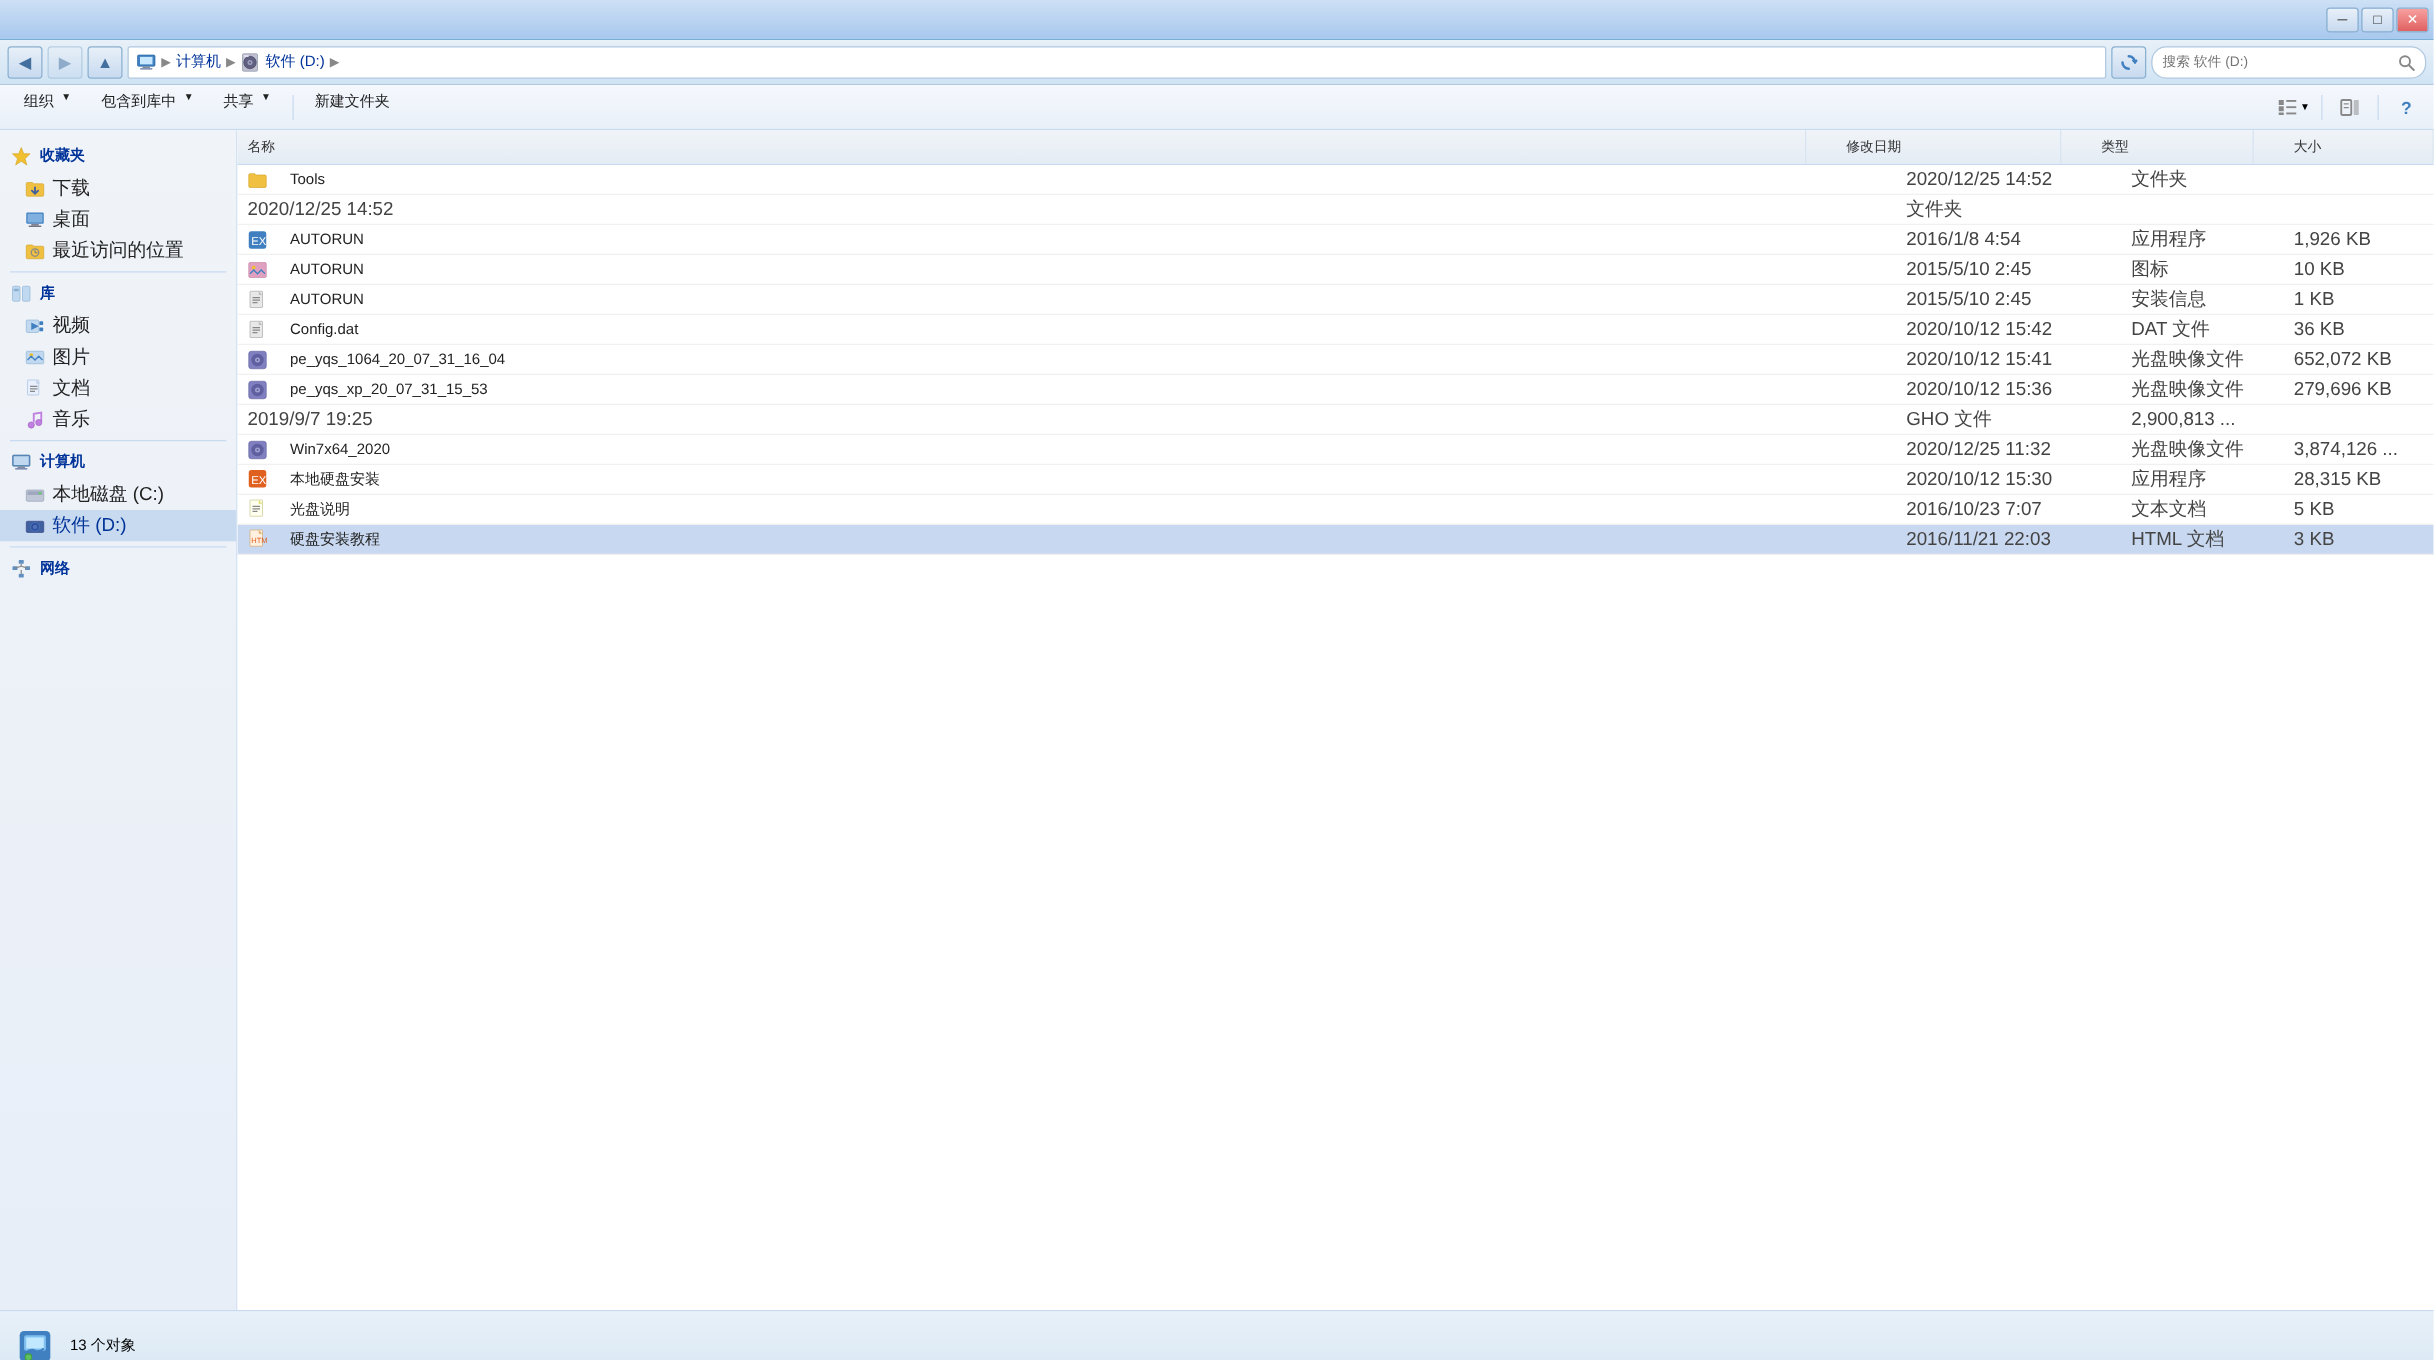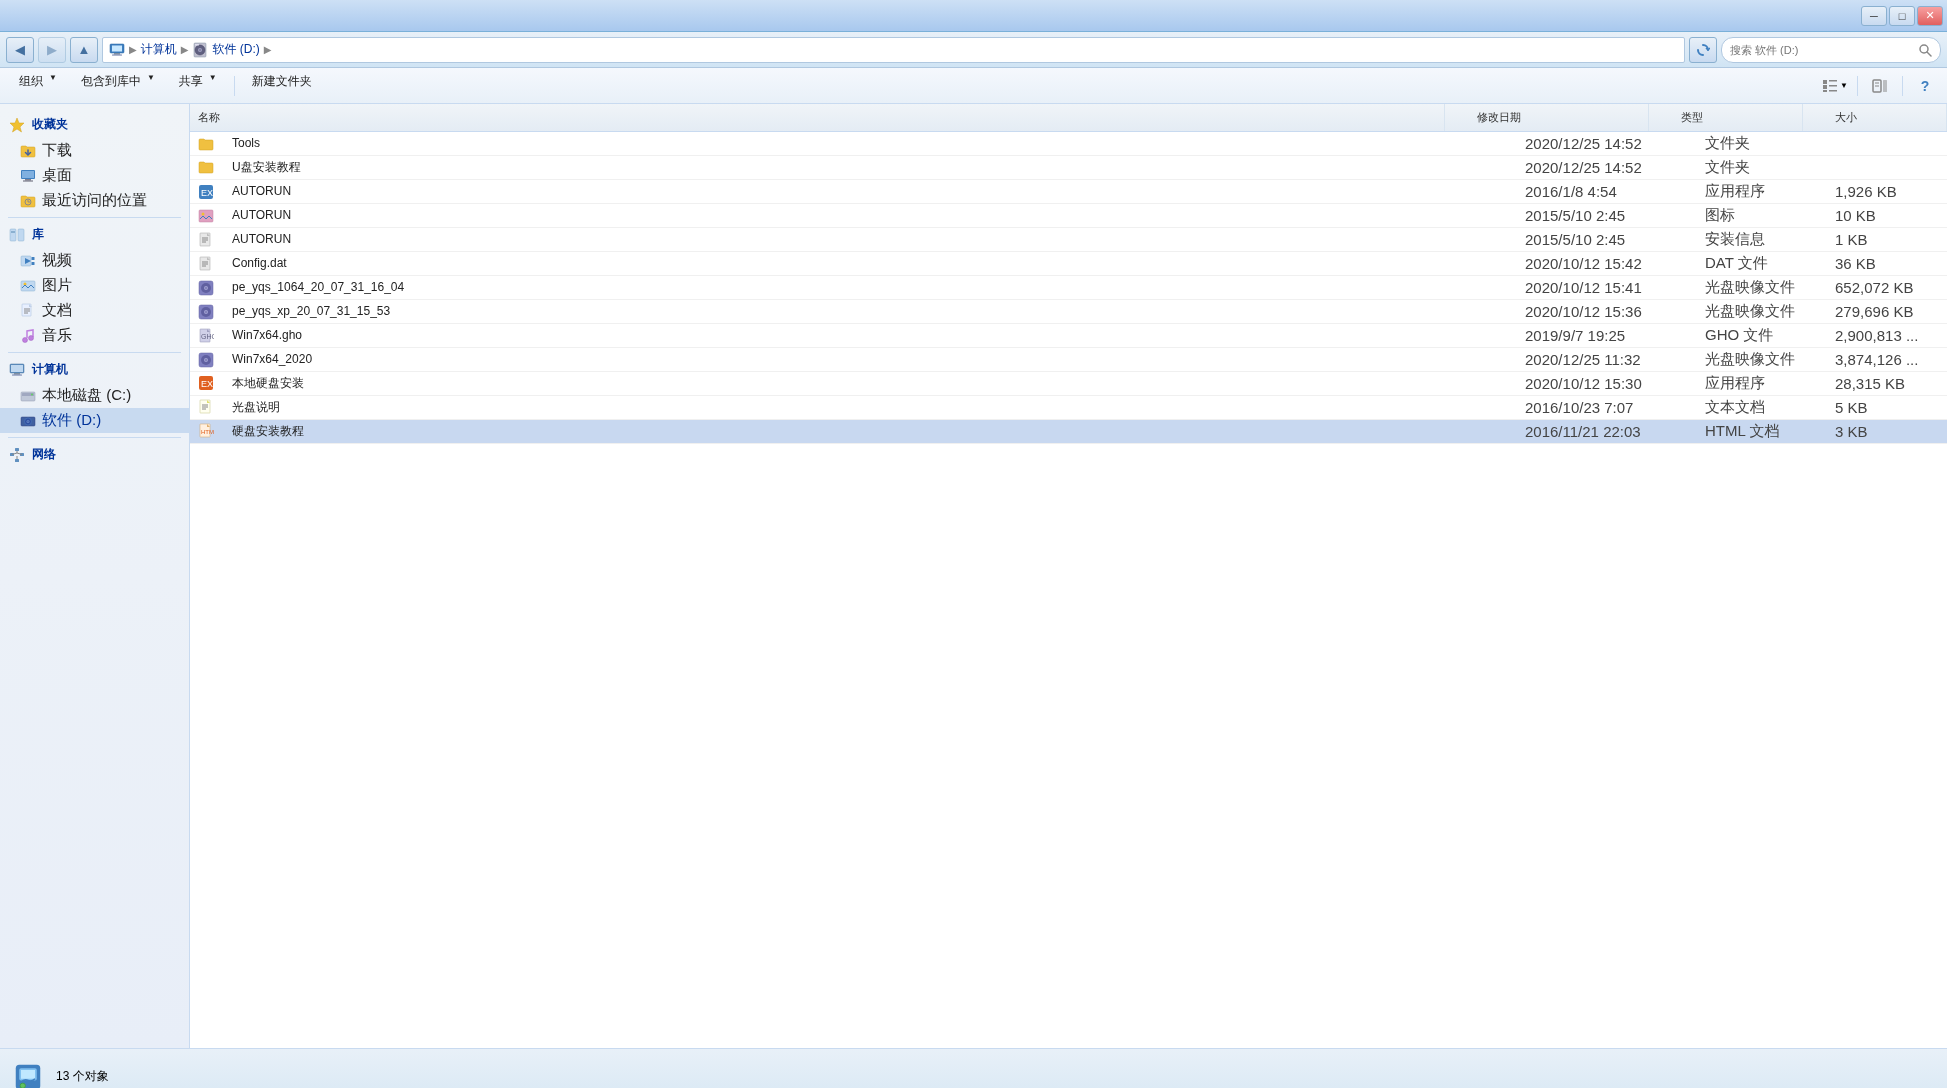--- a/index.html
+++ b/index.html
@@ -609,28 +609,20 @@
                 <path d="M1 4 Q1 3 2 3 L6 3 L7 4 L14 4 Q15 4 15 5 L15 13 Q15 14 14 14 L2 14 Q1 14 1 13 Z" fill="#f0c040" stroke="#d0a020" stroke-width="0.5"></path>
               </svg>
             </div>
       <span>Tools</span>
     </div>
     <div class="file-date">2020/12/25 14:52</div>
     <div class="file-type">文件夹</div>
     <div class="file-size"></div>
   </div>
         <div class="file-row">
-    <div class="file-name">
-      <div class="file-icon">
-              <svg width="16" height="16" viewBox="0 0 16 16">
-                <path d="M1 4 Q1 3 2 3 L6 3 L7 4 L14 4 Q15 4 15 5 L15 13 Q15 14 14 14 L2 14 Q1 14 1 13 Z" fill="#f0c040" stroke="#d0a020" stroke-width="0.5"></path>
-              </svg>
-            </div>
-      <span>U盘安装教程</span>
-    </div>
     <div class="file-date">2020/12/25 14:52</div>
     <div class="file-type">文件夹</div>
     <div class="file-size"></div>
   </div>
         <div class="file-row">
     <div class="file-name">
       <div class="file-icon">
               <svg width="16" height="16" viewBox="0 0 16 16">
                 <rect x="1" y="1" width="14" height="14" rx="2" fill="#4080c0"></rect>
                 <text x="3" y="12" font-size="9" fill="white">EX</text>
@@ -717,30 +709,20 @@
                 <circle cx="8" cy="8" r="0.8" fill="#6060a0"></circle>
               </svg>
             </div>
       <span>pe_yqs_xp_20_07_31_15_53</span>
     </div>
     <div class="file-date">2020/10/12 15:36</div>
     <div class="file-type">光盘映像文件</div>
     <div class="file-size">279,696 KB</div>
   </div>
         <div class="file-row">
-    <div class="file-name">
-      <div class="file-icon">
-              <svg width="16" height="16" viewBox="0 0 16 16">
-                <rect x="2" y="1" width="10" height="13" rx="0.5" fill="#d0d0e8" stroke="#9090b0" stroke-width="0.5"></rect>
-                <path d="M9 1 L12 4 L9 4 Z" fill="#a0a0c0"></path>
-                <text x="3" y="11" font-size="7" fill="#606080">GHO</text>
-              </svg>
-            </div>
-      <span>Win7x64.gho</span>
-    </div>
     <div class="file-date">2019/9/7 19:25</div>
     <div class="file-type">GHO 文件</div>
     <div class="file-size">2,900,813 ...</div>
   </div>
         <div class="file-row">
     <div class="file-name">
       <div class="file-icon">
               <svg width="16" height="16" viewBox="0 0 16 16">
                 <rect x="1" y="1" width="14" height="14" rx="2" fill="#8080c0" stroke="#6060a0" stroke-width="0.5"></rect>
                 <circle cx="8" cy="8" r="5" fill="#6060a0"></circle>

